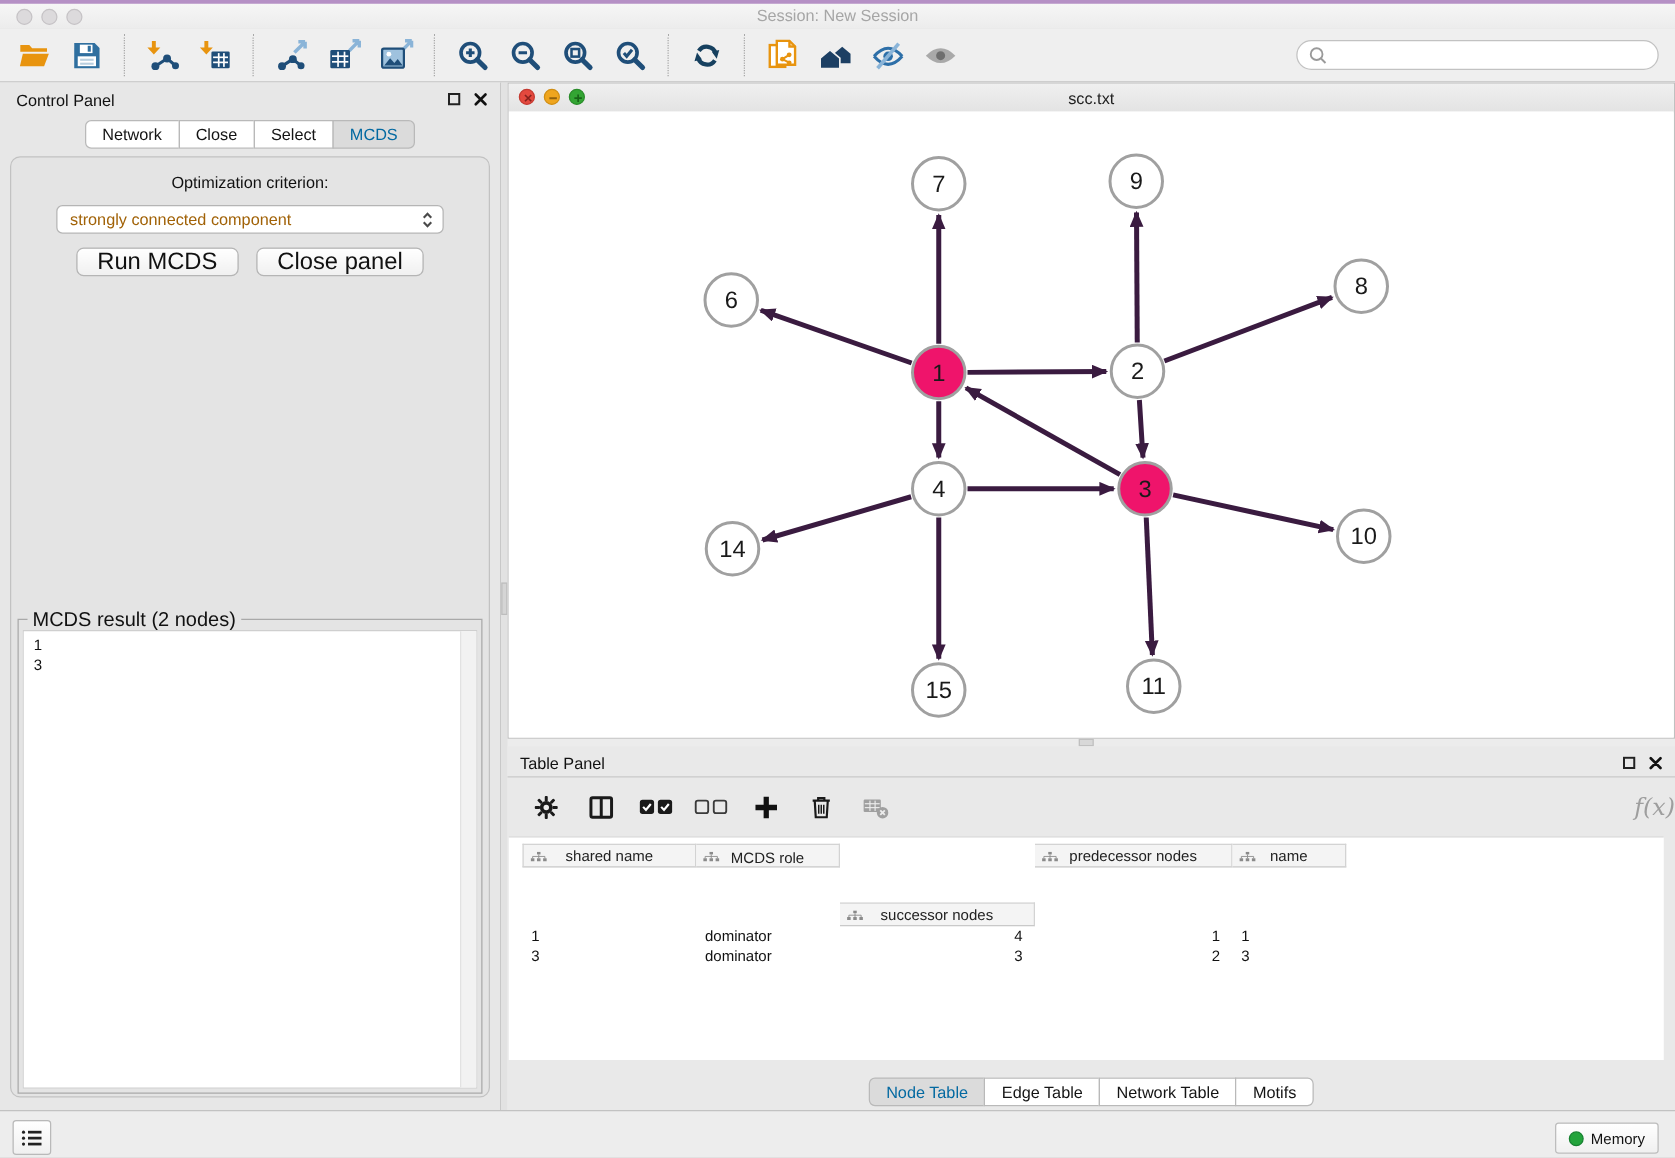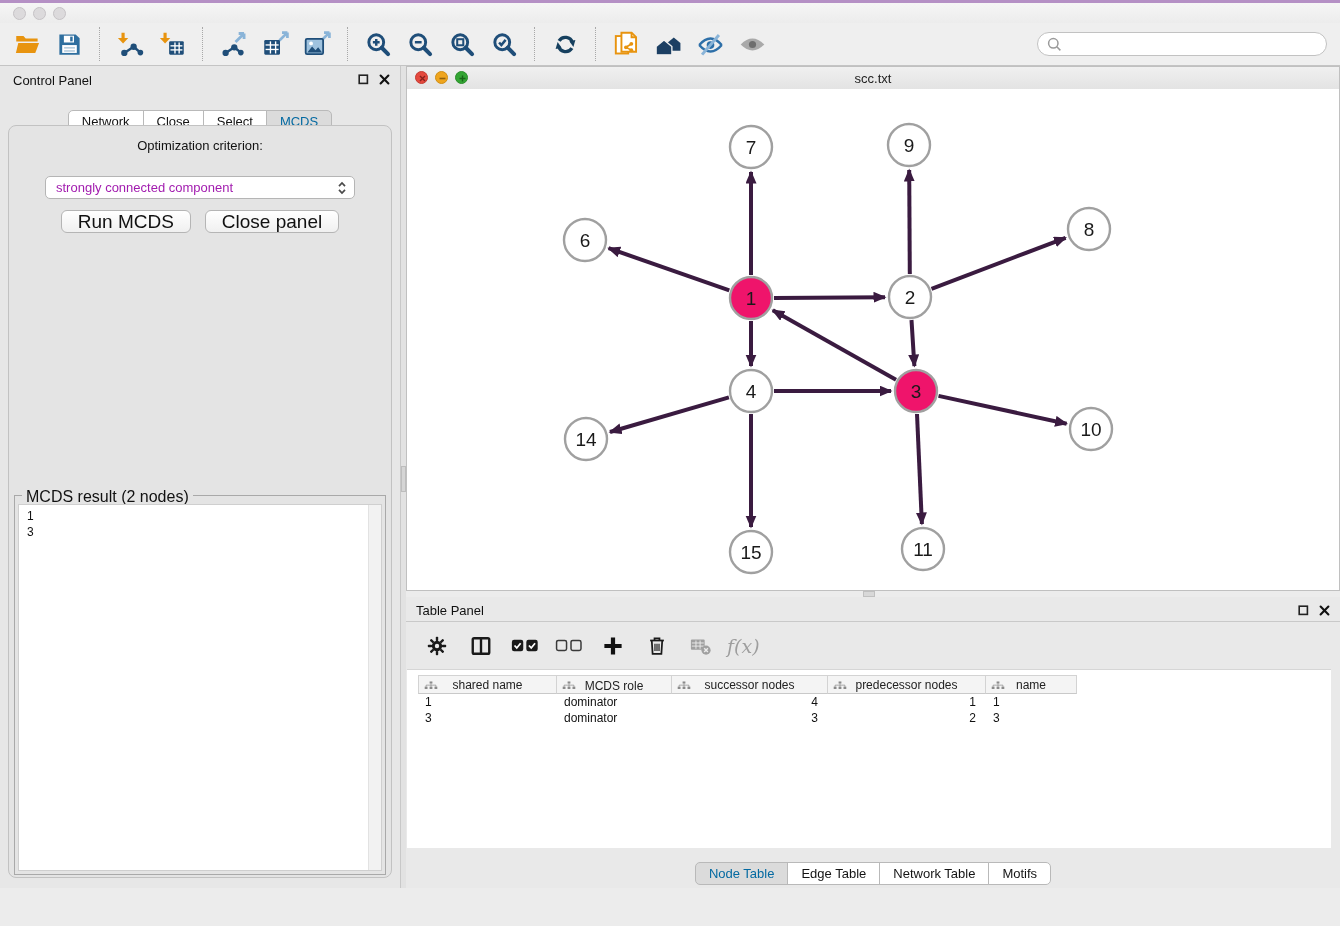--- a/index.html
+++ b/index.html
@@ -33,22 +33,22 @@
   .seg-tab:first-child{border-radius:5px 0 0 5px;margin-left:0;}
   .seg-tab:last-child{border-radius:0 5px 5px 0;}
   .seg-tab.seg-disabled{background:#DBDBDB;color:#0369a1;}
 
   
   .control-panel{position:absolute;left:0;top:66px;width:401px;height:822px;background:#E7E7E7;border-right:1px solid #C8C8C8;box-sizing:border-box;}
   .cp-header{position:relative;height:28px;}
   .cp-header .panel-title{position:absolute;left:13px;top:7px;}
   .cp-body{position:absolute;left:8px;right:8px;top:59px;bottom:10px;background:#E4E4E4;border:1px solid #C2C2C2;border-radius:8px;}
   .opt-label{margin-top:12px;text-align:center;font-size:13px;color:#111;}
-  .dropdown{margin:23px auto 0;width:310px;height:23px;background:#fff;border:1px solid #B5B5B5;border-radius:5px;display:flex;align-items:center;
-            padding:0 7px 0 10px;box-sizing:border-box;font-size:13px;color:#a21caf;cursor:pointer;}
+  .dropdown{margin:11px auto 0;width:310px;height:23px;background:#fff;border:1px solid #B5B5B5;border-radius:5px;display:flex;align-items:center;
+            padding:0 7px 0 10px;box-sizing:border-box;font-size:13px;color:#a16207;cursor:pointer;}
   .dropdown .dd-value{flex:1;}
   .btn-row{display:flex;justify-content:center;gap:14px;margin-top:11px;}
   .mac-btn{height:23px;padding:0 16px;font-size:19px;font-family:inherit;color:#111;background:linear-gradient(#FFFFFF,#F0F0F0);
            border:1px solid #B5B5B5;border-radius:6px;cursor:pointer;}
 
   .result-box{position:absolute;left:5px;right:5px;top:369px;bottom:2px;border:1px solid #A9A9A9;}
   .result-legend{position:absolute;top:-8px;left:7px;background:#E4E4E4;padding:0 4px;font-size:16px;color:#111;}
   .result-inner{position:absolute;left:3px;right:3px;top:8px;bottom:3px;background:#fff;border:1px solid #CFCFCF;}
   .result-track{position:absolute;right:0;top:0;bottom:0;width:12px;background:#F2F2F2;border-left:1px solid #E2E2E2;}
   .result-lines{padding:3px 8px;font-size:12px;line-height:16px;color:#111;}
@@ -67,21 +67,21 @@
   .tl-green{left:48px;background:#33A533;border:1px solid #2A8C2A;}
   .nw-title{position:absolute;left:0;right:0;top:4px;text-align:center;font-size:13px;color:#222;}
   .nw-canvas{position:absolute;left:0;top:22px;right:0;bottom:0;background:#fff;}
   #graph-svg{width:932px;height:501px;display:block;}
 
   
   .table-panel{position:absolute;left:406px;top:597px;width:934px;height:291px;background:#E9E9E9;}
   .tp-header{position:relative;height:24px;}
   .tp-header .panel-title{position:absolute;left:10px;top:6px;}
   .tp-toolbar{position:absolute;left:0;right:0;top:24px;height:48px;border-top:1px solid #C9C9C9;display:flex;align-items:center;
-              padding-left:17px;box-sizing:border-box;}
+              padding-left:17px;box-sizing:border-box;justify-content:space-between;}
   .tbar-icons{display:flex;align-items:center;gap:16px;}
   .tbtn{width:28px;height:28px;display:flex;align-items:center;justify-content:center;background:none;border:none;padding:0;cursor:pointer;}
   .tbtn svg{width:22px;height:22px;}
   .tbtn svg[data-name="select-all-icon"],.tbtn svg[data-name="deselect-all-icon"]{width:31px;height:17px;}
   .tbtn svg[data-name="delete-table-icon"]{width:24px;height:22px;}
   .fx{font-family:"DejaVu Serif",serif;font-style:italic;font-size:19px;color:#9E9E9E;margin-left:12px;}
 
   .tp-table-area{position:absolute;left:1px;top:72px;width:924px;height:178px;background:#fff;border-top:1px solid #D6D6D6;overflow:hidden;}
   .n-table{margin:5px 0 0 11px;}
   .thead{display:flex;}
@@ -274,20 +274,21 @@
 
 <div class="app" data-name="application-window">
 
   <div class="titlebar" data-name="main-titlebar">
     <div class="titlebar-accent" data-name="titlebar-accent-strip"></div>
     <div class="win-dots" data-name="window-controls">
       <span class="win-dot" data-name="close-window-button"></span>
       <span class="win-dot" data-name="minimize-window-button"></span>
       <span class="win-dot" data-name="maximize-window-button"></span>
     </div>
+    <div class="win-title" data-name="window-title">Session: New Session</div>
   </div>
 
   <div class="toolbar" data-name="main-toolbar">
     <div id="main-toolbar-icons" style="display:flex;align-items:center;">
         <button class="tool-btn" data-name="open-folder-button">
           <svg class="tb-svg" data-name="open-folder-icon">
             <use href="#open-folder-icon"></use>
           </svg>
         </button>
         <button class="tool-btn" data-name="save-button">
@@ -385,21 +386,21 @@
       <span class="panel-title" data-name="control-panel-title">Control Panel</span>
       <span class="panel-icons">
         <svg width="11" height="11" viewBox="0 0 11 11" data-name="float-panel-icon">
           <rect x="1.2" y="1.2" width="8.2" height="8.2" fill="none" stroke="#222" stroke-width="1.6"></rect>
         </svg>
         <svg width="11" height="11" viewBox="0 0 11 11" data-name="close-panel-icon">
           <path d="M1.6 1.6l7.8 7.8M9.4 1.6L1.6 9.4" stroke="#111" stroke-width="2.1" stroke-linecap="round"></path>
         </svg>
       </span>
     </div>
-    <div class="seg-tabs" id="cp-tabs" data-name="control-panel-tabs" style="margin-top:16px;">
+    <div class="seg-tabs" id="cp-tabs" data-name="control-panel-tabs" style="margin-top:2px;">
         <div class="seg-tab" data-name="tab-network">Network</div>
         <div class="seg-tab" data-name="tab-style">Close</div>
         <div class="seg-tab" data-name="tab-select">Select</div>
         <div class="seg-tab seg-disabled" data-name="tab-mcds">MCDS</div>
       </div>
     <div class="cp-body" data-name="mcds-panel">
       <div class="opt-label" data-name="optimization-criterion-label">Optimization criterion:</div>
       <div class="dropdown" data-name="optimization-select">
         <span class="dd-value" data-name="optimization-select-value">strongly connected component</span>
         <svg width="10" height="16" viewBox="0 0 10 16" data-name="select-stepper-icon">
@@ -585,21 +586,21 @@
                 <use href="#hierarchy-icon"></use>
               </svg>
               <span>shared name</span>
             </div>
             <div class="th" data-name="column-header-MCDS-role" style="width: 115px; align-items: flex-end;">
               <svg class="hier" viewBox="0 0 20 12" data-name="hierarchy-icon">
                 <use href="#hierarchy-icon"></use>
               </svg>
               <span>MCDS role</span>
             </div>
-            <div class="th" data-name="column-header-successor-nodes" style="width: 156px;">
+            <div class="th" data-name="column-header-successor-nodes" style="width: 156px; margin-top: 47px;">
               <svg class="hier" viewBox="0 0 20 12" data-name="hierarchy-icon">
                 <use href="#hierarchy-icon"></use>
               </svg>
               <span>successor nodes</span>
             </div>
             <div class="th" data-name="column-header-predecessor-nodes" style="width: 158px;">
               <svg class="hier" viewBox="0 0 20 12" data-name="hierarchy-icon">
                 <use href="#hierarchy-icon"></use>
               </svg>
               <span>predecessor nodes</span>
@@ -628,14 +629,30 @@
         </div>
     </div>
     <div class="seg-tabs tp-tabs" id="tp-tabs" data-name="table-panel-tabs">
         <div class="seg-tab seg-disabled" data-name="table-tab-node-table">Node Table</div>
         <div class="seg-tab" data-name="table-tab-edge-table">Edge Table</div>
         <div class="seg-tab" data-name="table-tab-network-table">Network Table</div>
         <div class="seg-tab" data-name="table-tab-motifs">Motifs</div>
       </div>
   </div>
 
+  <div class="status-bar" data-name="status-bar">
+    <div class="sb-left-btn" data-name="show-panels-button">
+      <svg width="18" height="15" viewBox="0 0 20 16" data-name="list-icon">
+        <circle cx="2" cy="2.7" r="1.4" fill="#222"></circle>
+          <rect x="6" y="1.5" width="12" height="2.4" fill="#222"></rect>
+        <circle cx="2" cy="8" r="1.4" fill="#222"></circle>
+          <rect x="6" y="6.8" width="12" height="2.4" fill="#222"></rect>
+        <circle cx="2" cy="13.3" r="1.4" fill="#222"></circle>
+          <rect x="6" y="12.1" width="12" height="2.4" fill="#222"></rect>
+      </svg>
+    </div>
+    <button class="memory-btn" data-name="memory-button">
+      <span class="mem-dot" data-name="memory-status-icon"></span>
+      <span data-name="memory-label">Memory</span>
+    </button>
+  </div>
 
 </div>
 
 </body></html>

